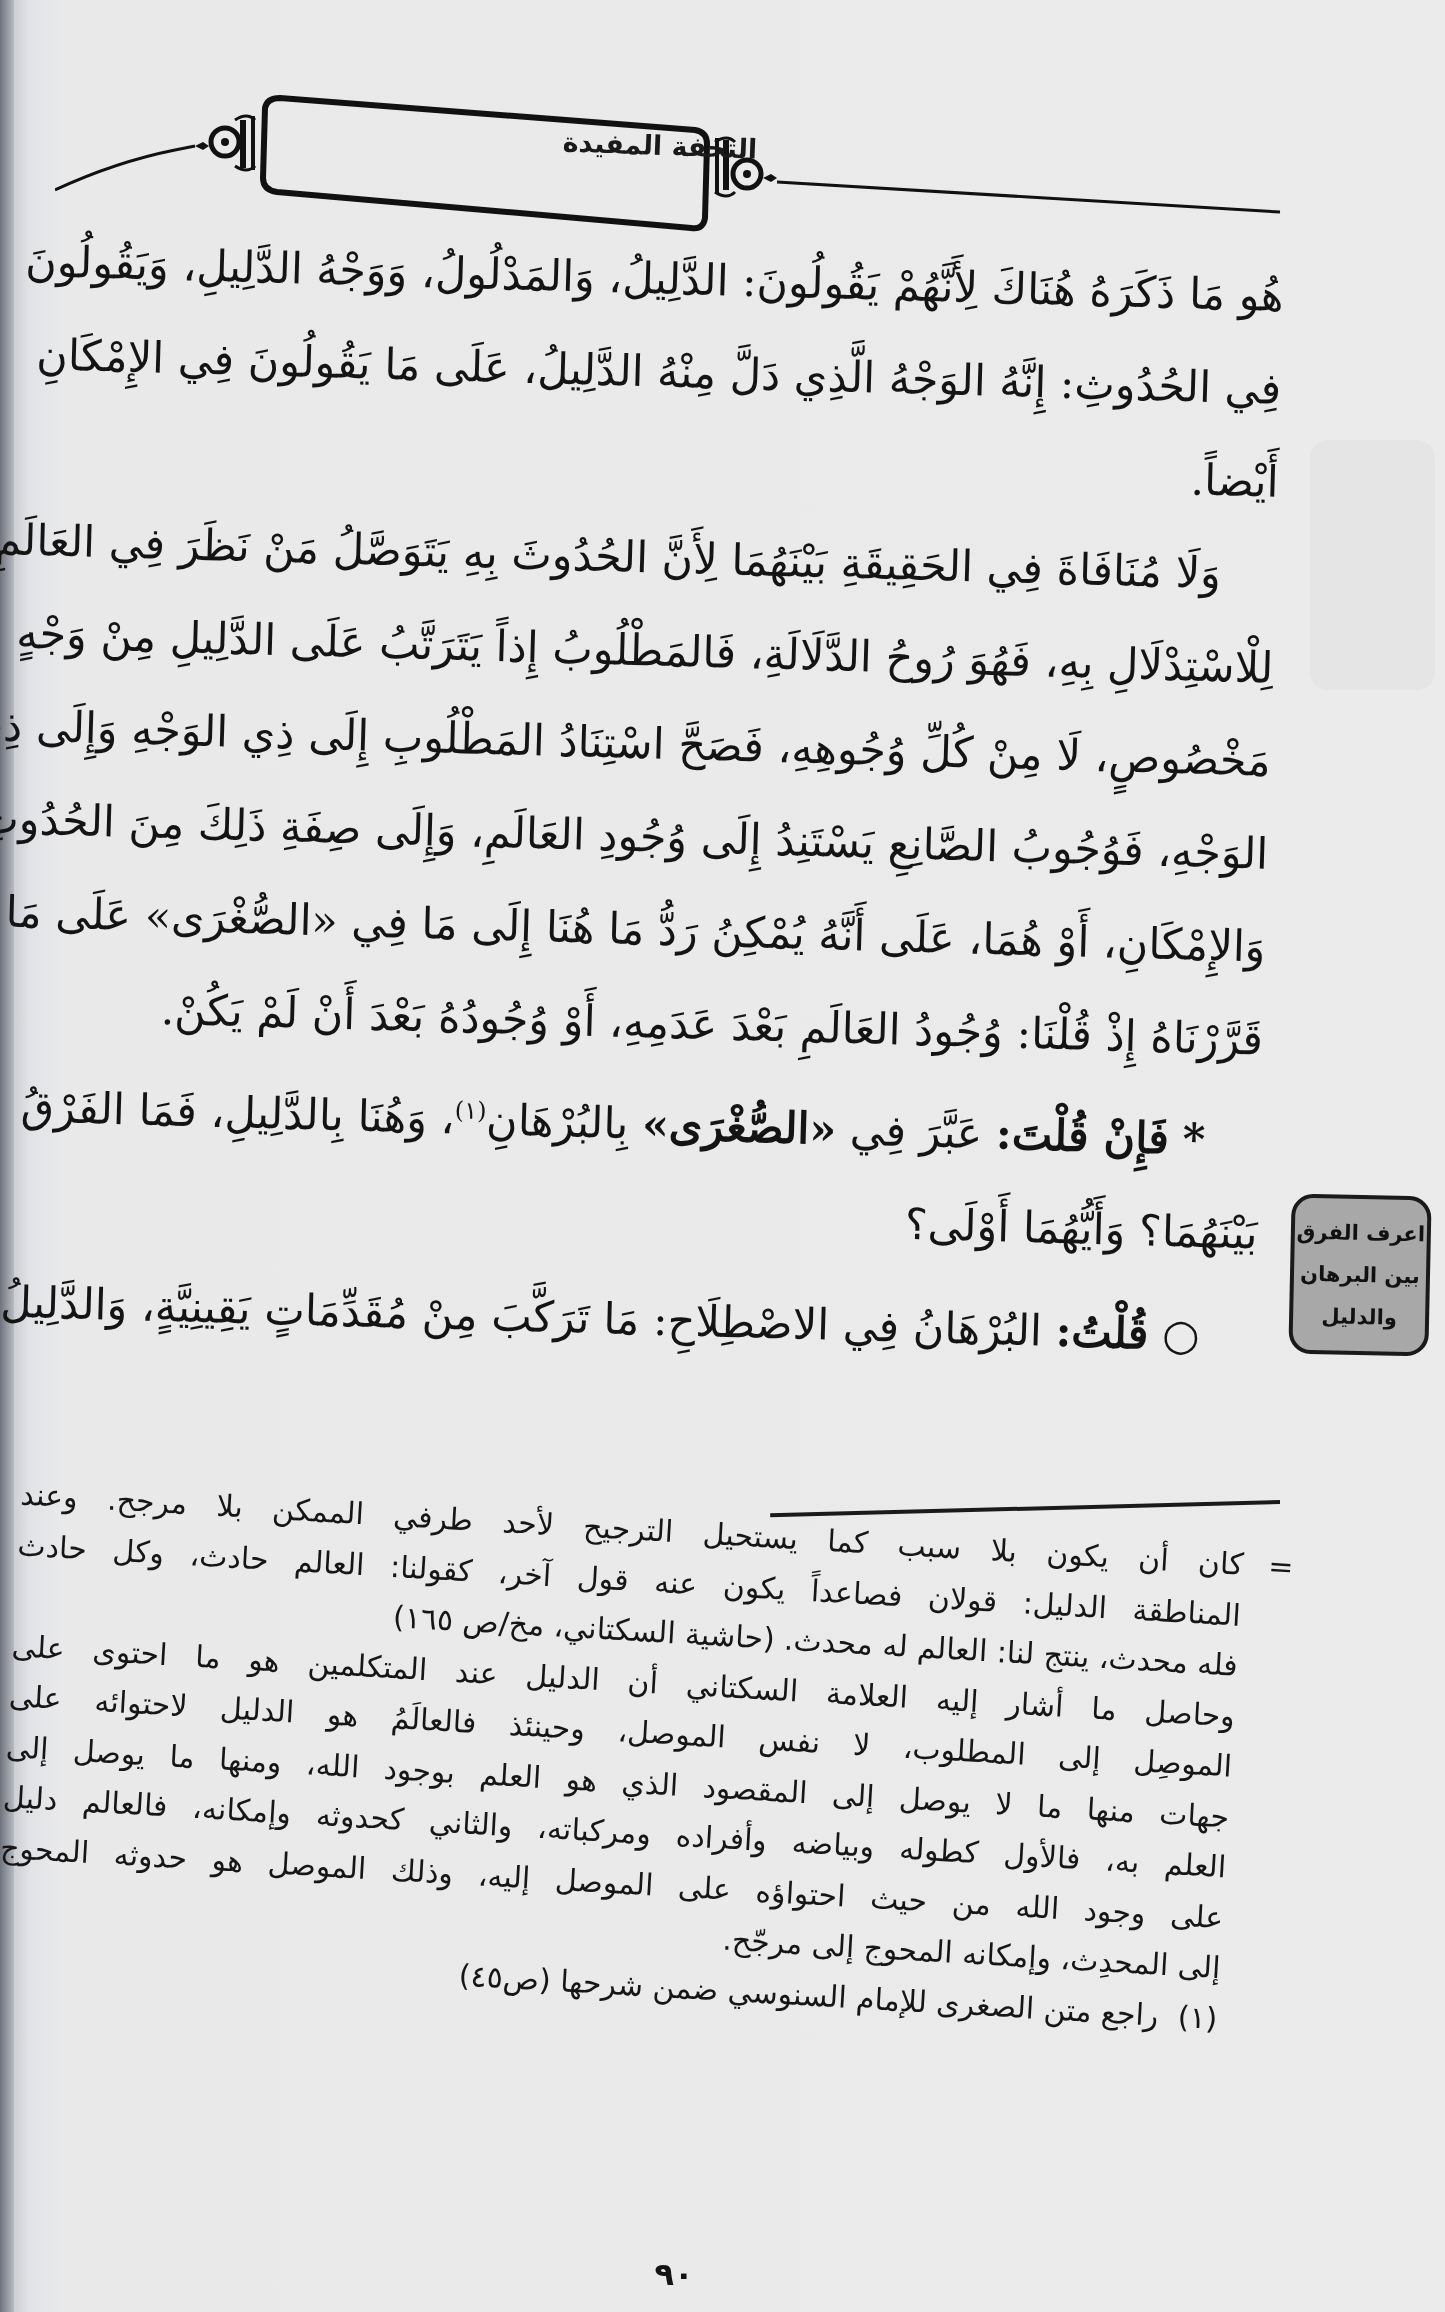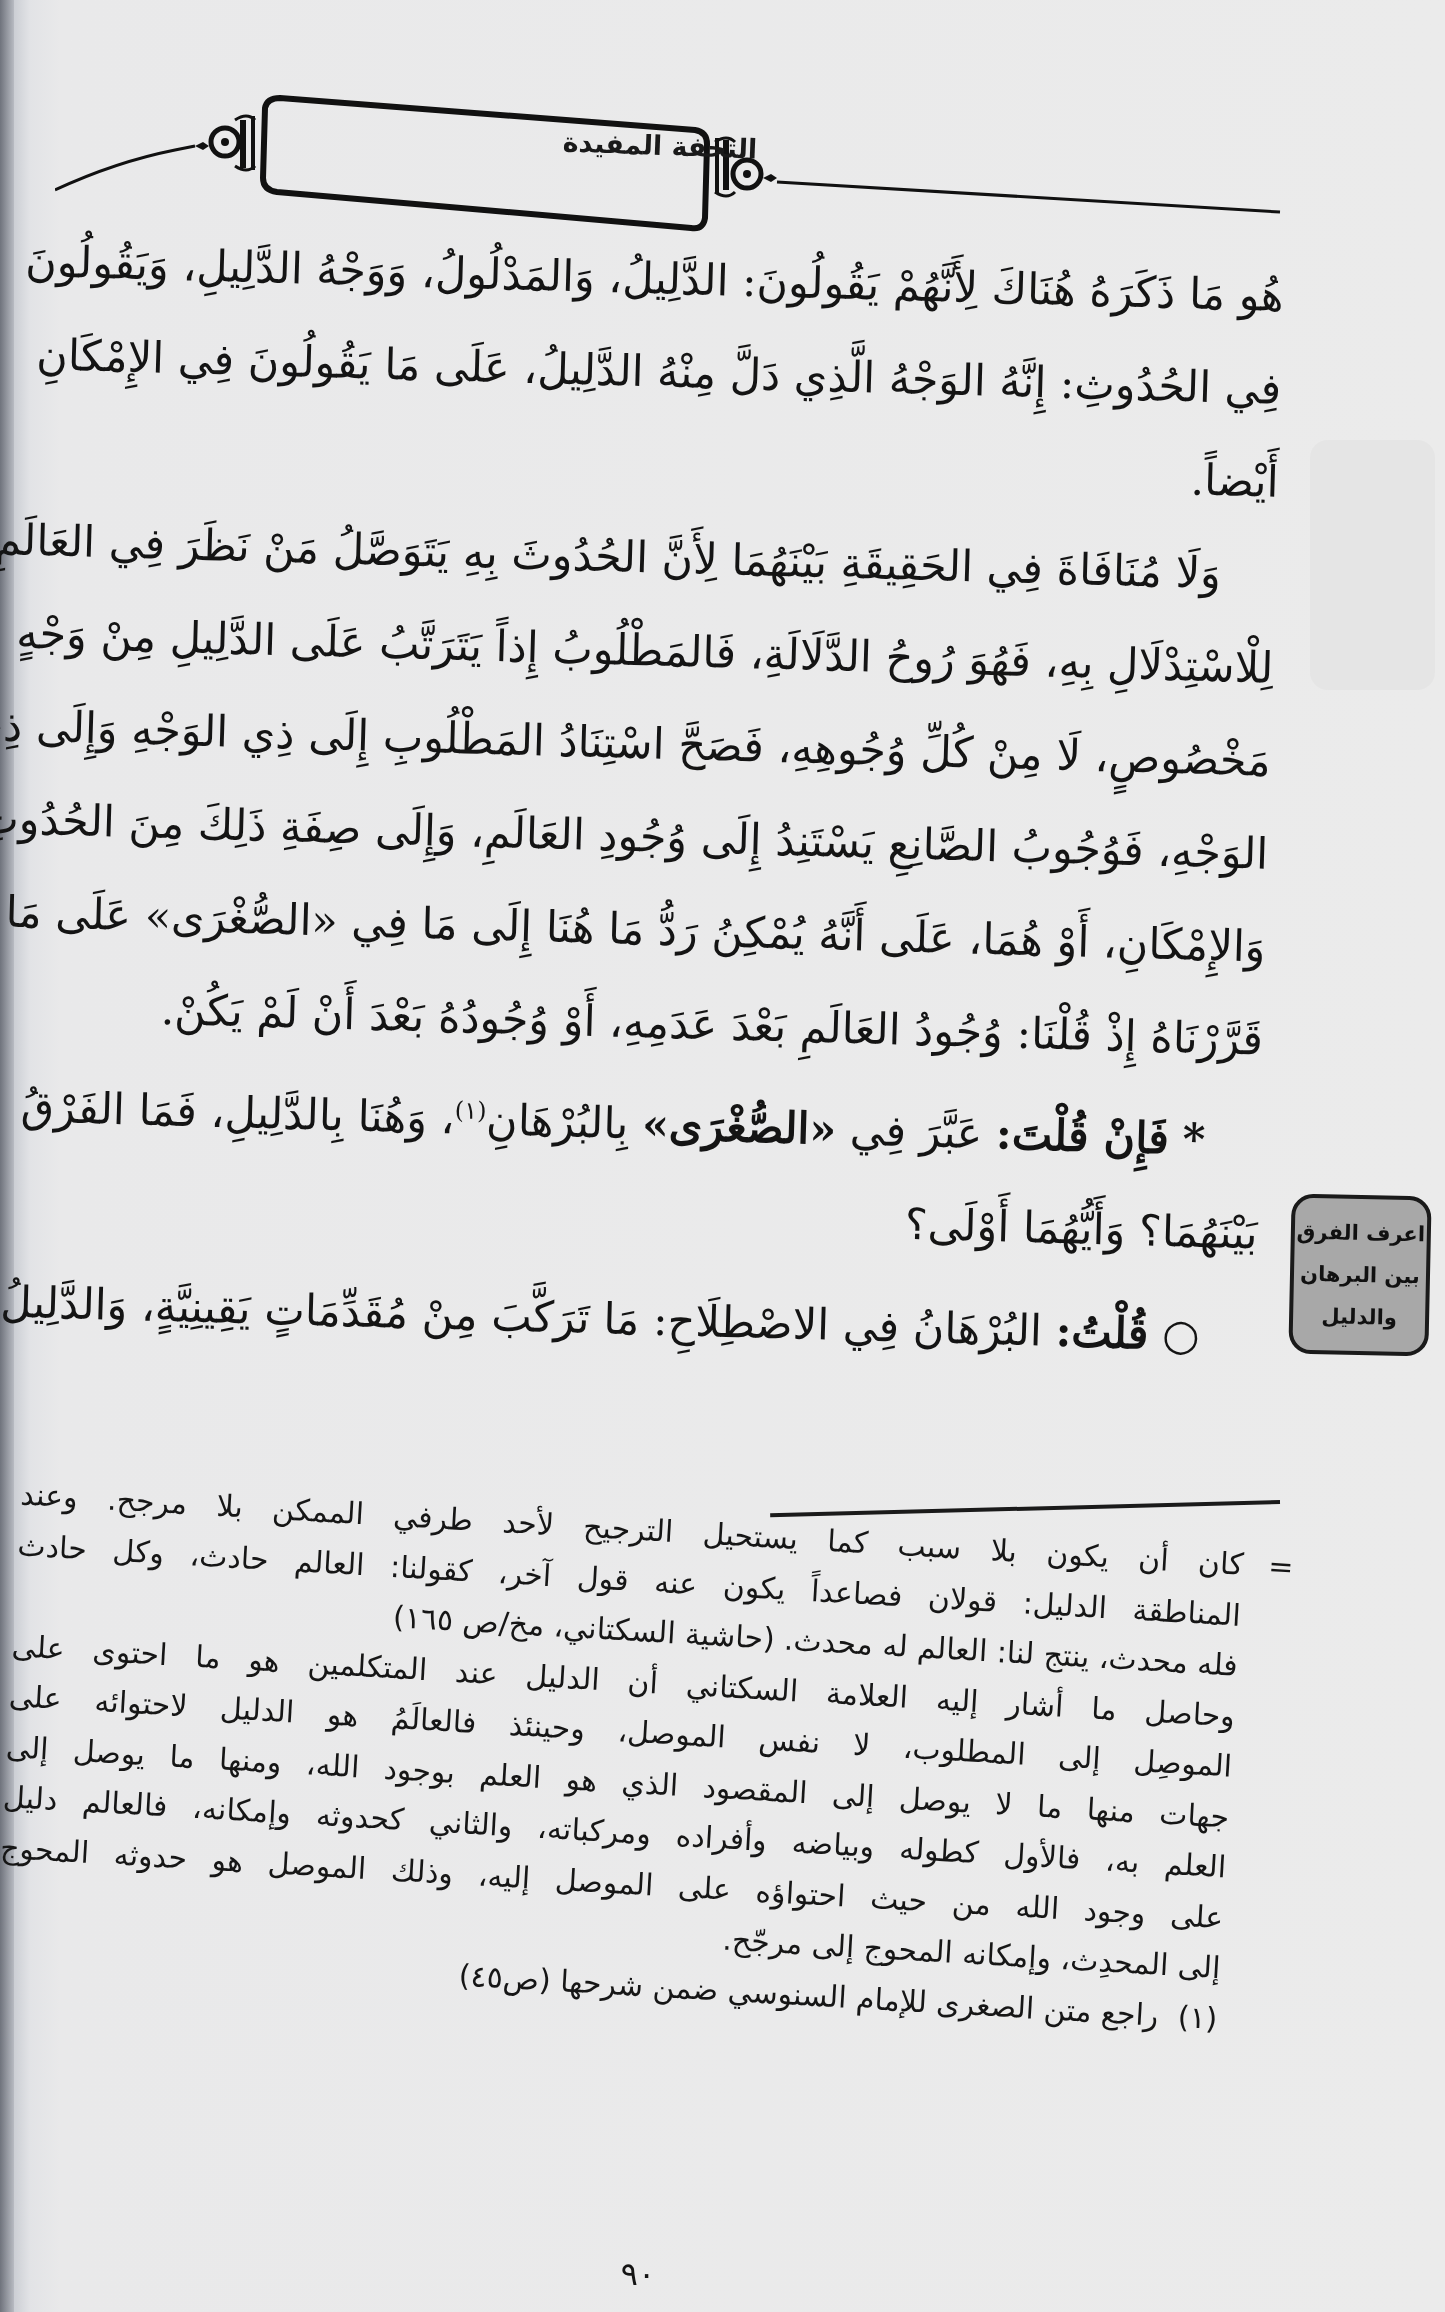--- a/index.html
+++ b/index.html
@@ -71,22 +71,22 @@
     line-height: 50.5px; color: #161616;
     transform: rotate(3.3deg); transform-origin: 100% 0;
   }
   .fn-line { display: block; white-space: nowrap; text-align: justify; text-align-last: justify; }
   .fn-line.last { text-align-last: right; }
   .fn-mark { position: absolute; right: -50px; top: 0; font-size: 30px; }
   .fn-num { margin-left: 10px; }
 
   
   .page-number {
-    position: absolute; left: 608px; top: 2255px; width: 60px; text-align: center;
-    font-family: "DejaVu Sans", sans-serif; font-weight: normal; font-size: 32px;
+    position: absolute; left: 644px; top: 2255px; width: 60px; text-align: center;
+    font-family: "DejaVu Sans", sans-serif; font-weight: bold; font-size: 32px;
     direction: rtl;
   }
 </style>
 </head>
 <body>
 
 <div class="page">
   <div class="spine"></div>
   <div class="show-through"></div>
 

